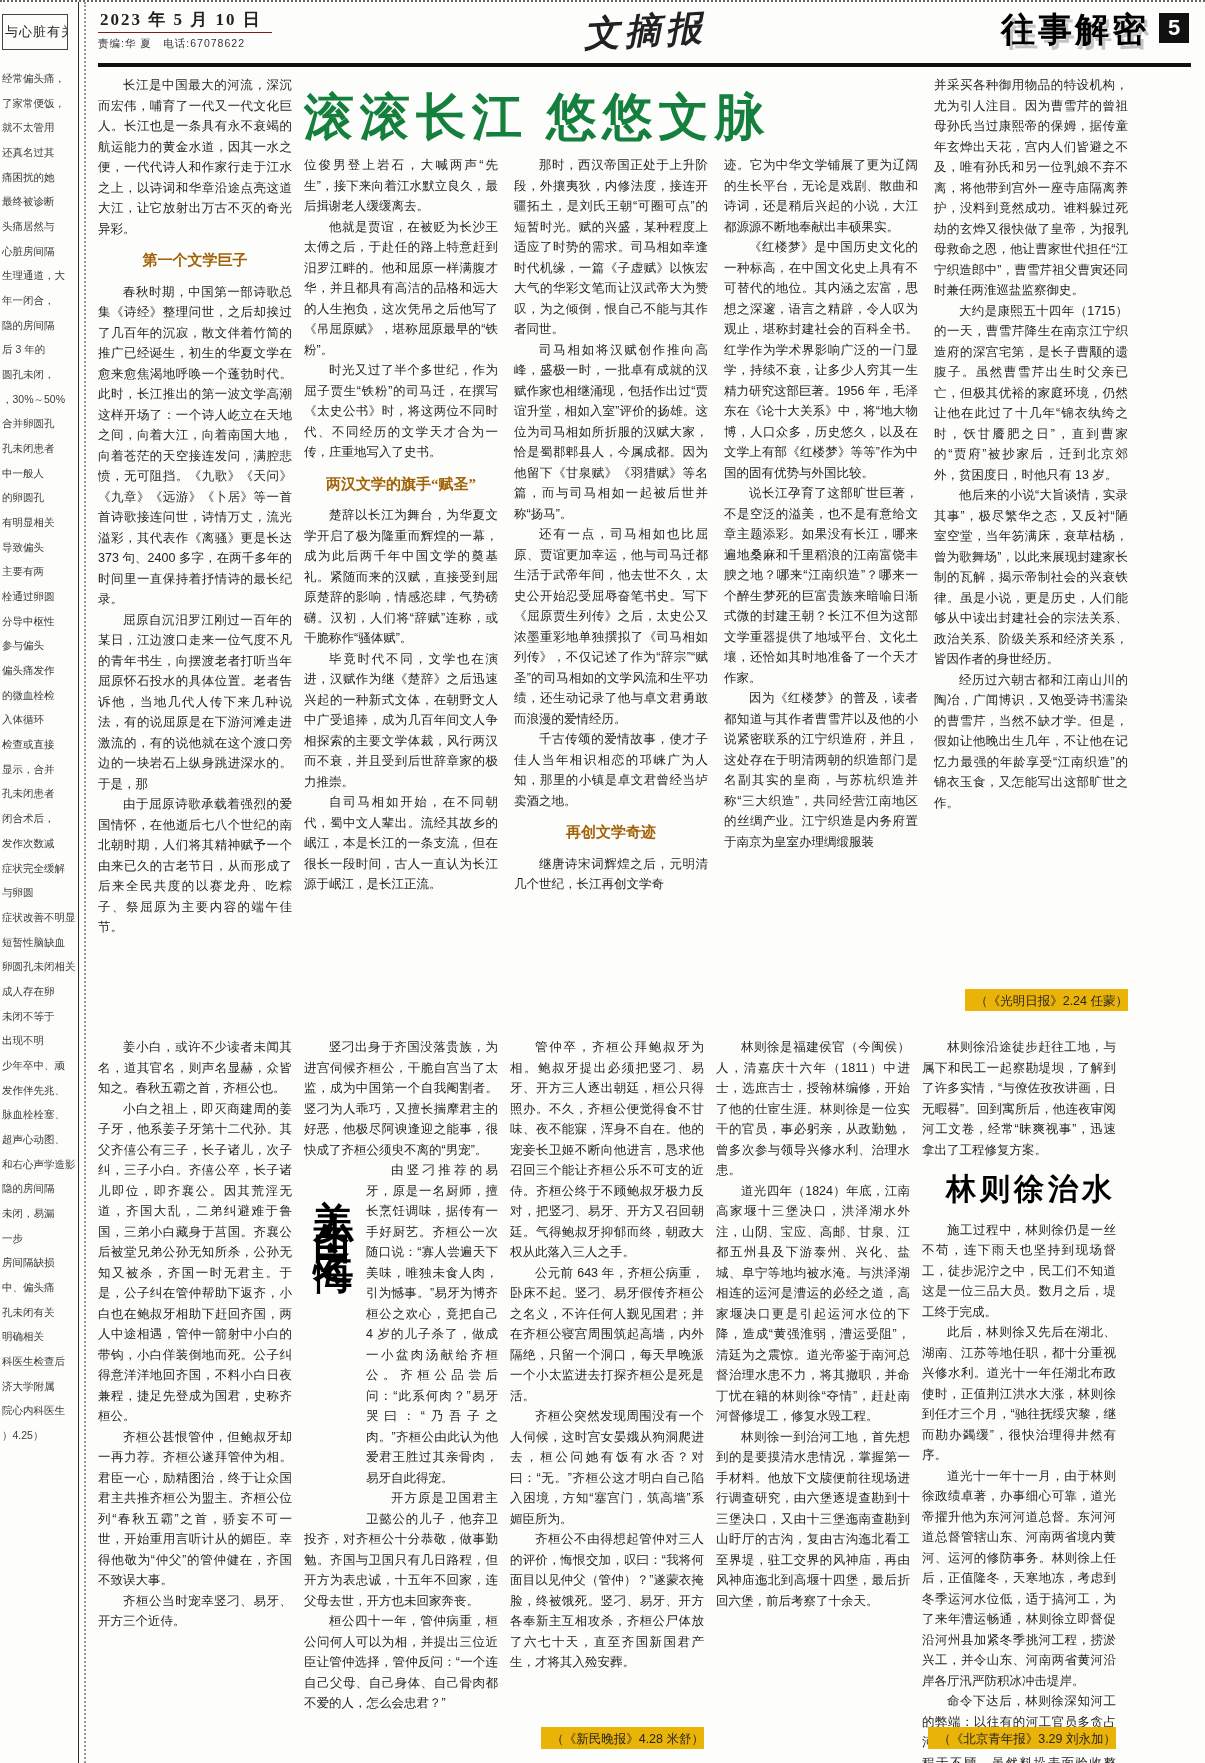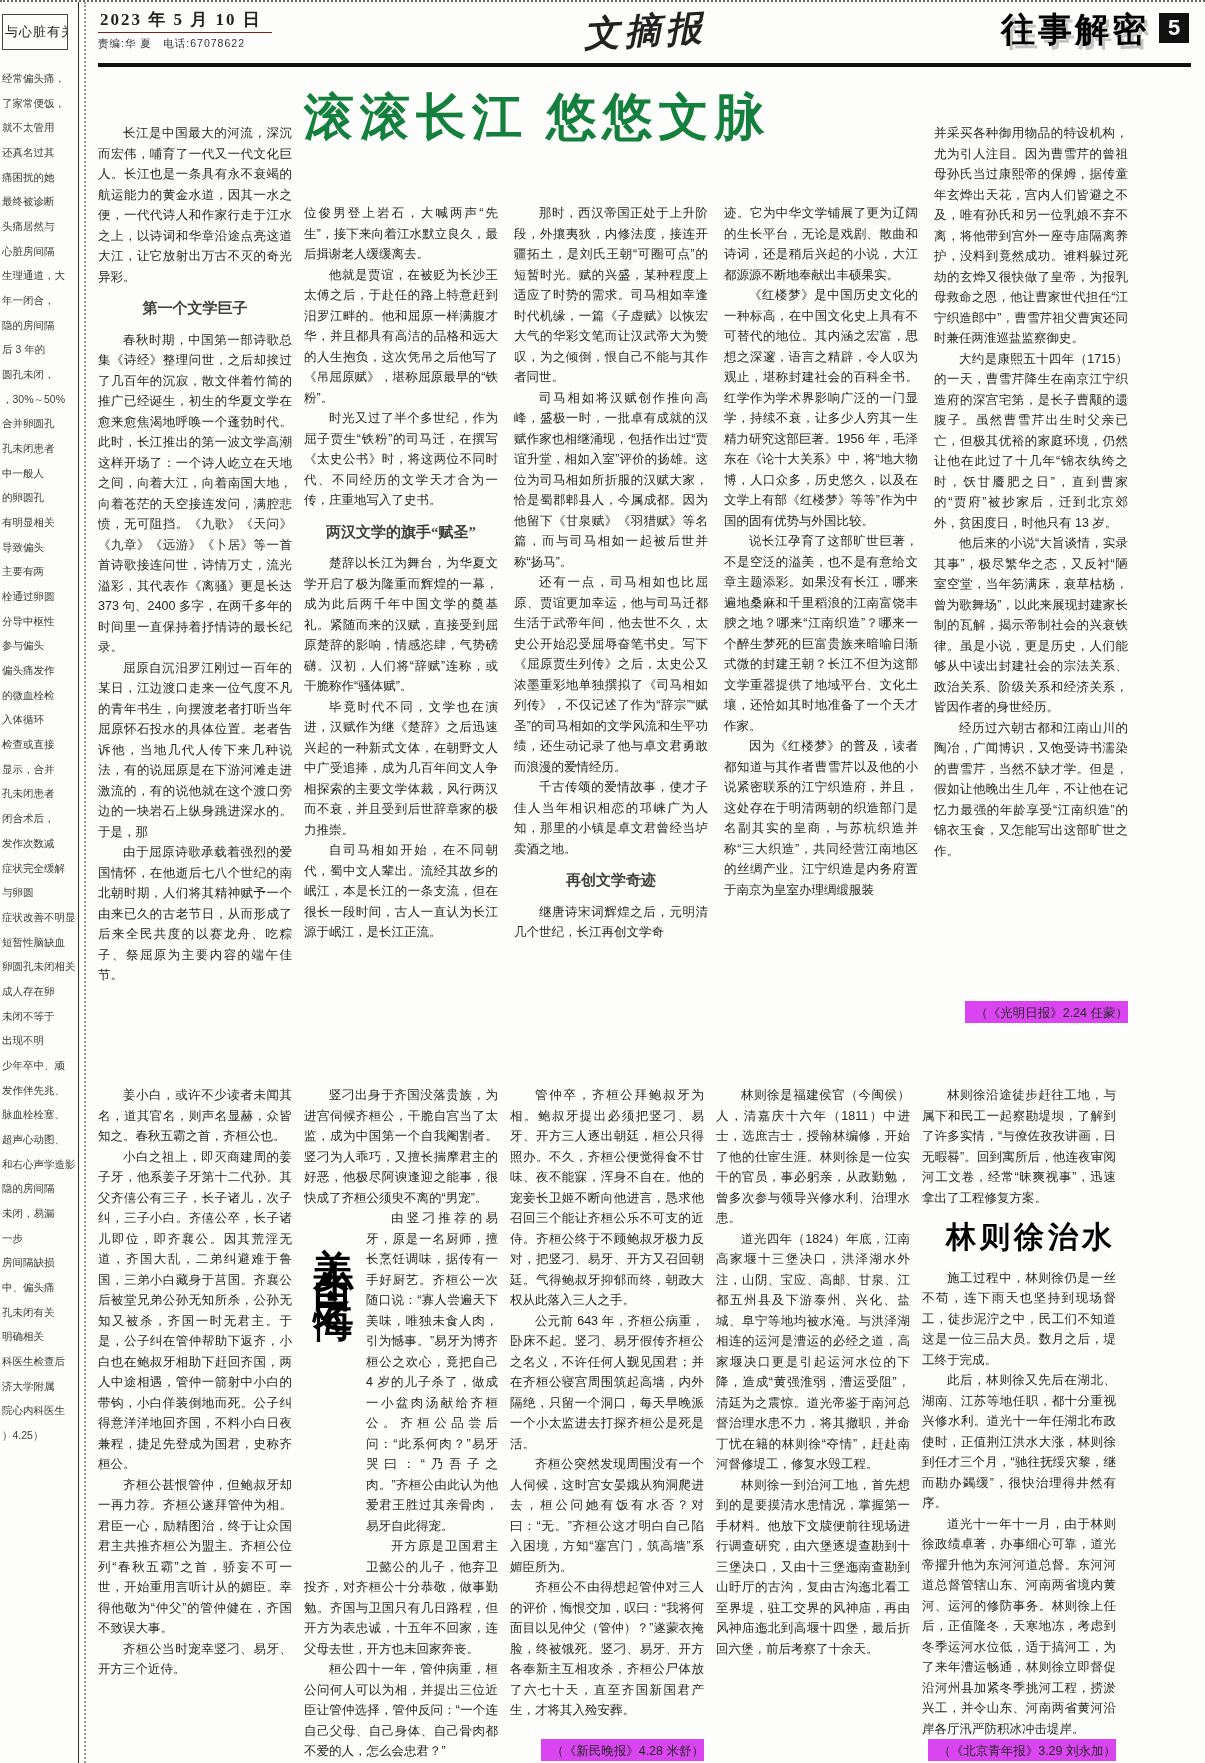--- a/index.html
+++ b/index.html
@@ -25,31 +25,31 @@
   .section-title{font-weight:900;font-size:34px;line-height:38px;letter-spacing:3px;color:#000;
                  text-shadow:3px 4px 0 #c4c4c4;}
   .page-num{width:30px;height:30px;background:#111;color:#fff;text-align:center;
             font:700 22px/30px "Liberation Sans",sans-serif;margin-top:3px;
             box-shadow:0 34px 0 -30px #111;}
   .rule{height:4px;background:#111;margin-top:5px;}
   
   .main-art{display:flex;gap:12px;height:952px;overflow:hidden;margin-top:8px;}
   .bottom{display:flex;gap:12px;height:728px;overflow:hidden;margin-top:10px;}
   .col{flex:0 0 194px;width:194px;overflow:hidden;font-size:12.5px;line-height:1.64;
-       text-align:justify;color:#252525;margin-top:48px;}
+       text-align:justify;color:#252525;}
   .mid{flex:0 0 618px;width:618px;}
   .midcols{display:flex;gap:16px;height:calc(100% - 100px);overflow:hidden;}
   .headline{margin:12px 0 8px;font:700 50px/60px "Liberation Serif","DejaVu Serif",serif;
             text-align:left;letter-spacing:6px;white-space:nowrap;color:#15803d;}
   .ip{text-indent:2em;}
   .ic{}
-  .ih{font-weight:700;text-align:center;margin:9px 0;font-size:15px;color:#404040;
+  .ih{font-weight:700;text-align:center;margin:9px 0;font-size:15px;color:#a16207;
       font-family:"Liberation Serif","DejaVu Serif",serif;}
   .rel{position:relative;}
-  .attr{position:absolute;right:0;bottom:4px;background:#d946ef;padding:2px 0 0 10px;
+  .attr{position:absolute;right:0;bottom:16px;background:#eab308;padding:2px 0 0 10px;
         font-size:12.5px;}
   .vtitle{float:left;writing-mode:vertical-rl;height:345px;width:52px;overflow:hidden;
           font:700 40px/1.15 "Liberation Serif","DejaVu Serif",serif;letter-spacing:14px;
           margin:6px 10px 4px 0;color:#000;}
   .htitle{font:700 30px/1.25 "Liberation Serif","DejaVu Serif",serif;text-align:right;
           letter-spacing:4px;margin:10px 0 12px;white-space:nowrap;color:#000;}
 </style>
 </head>
 <body>
 

